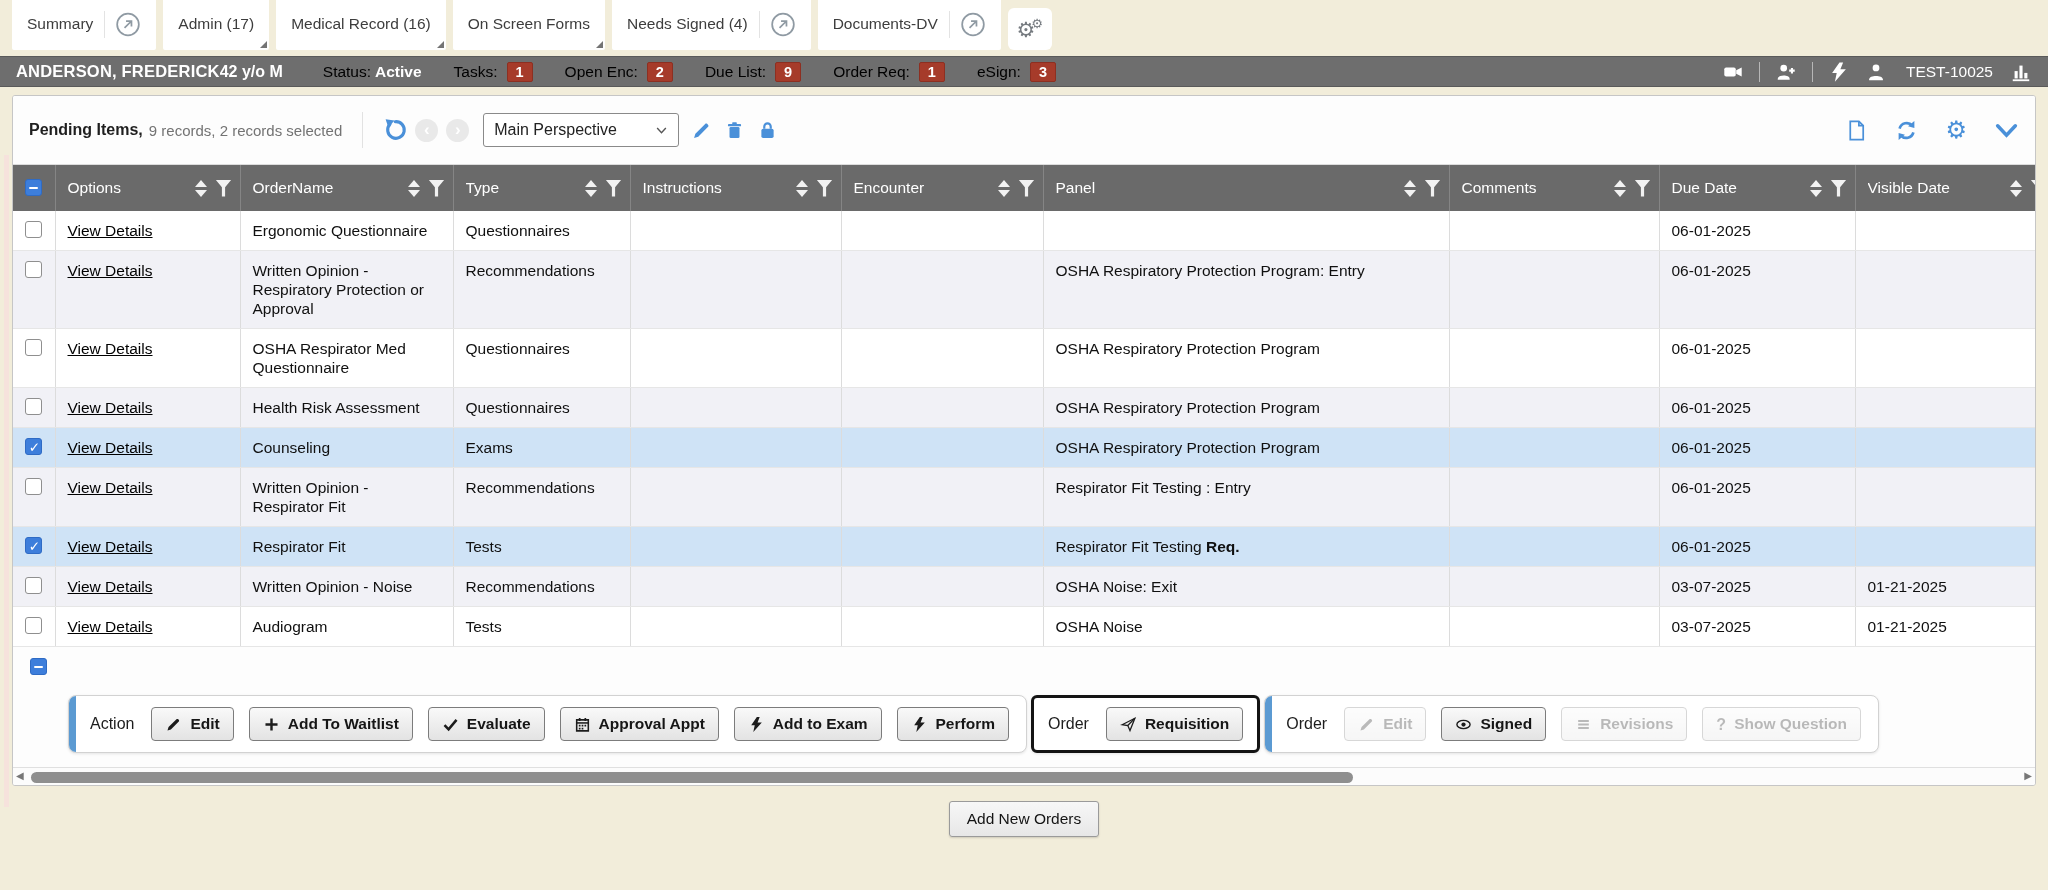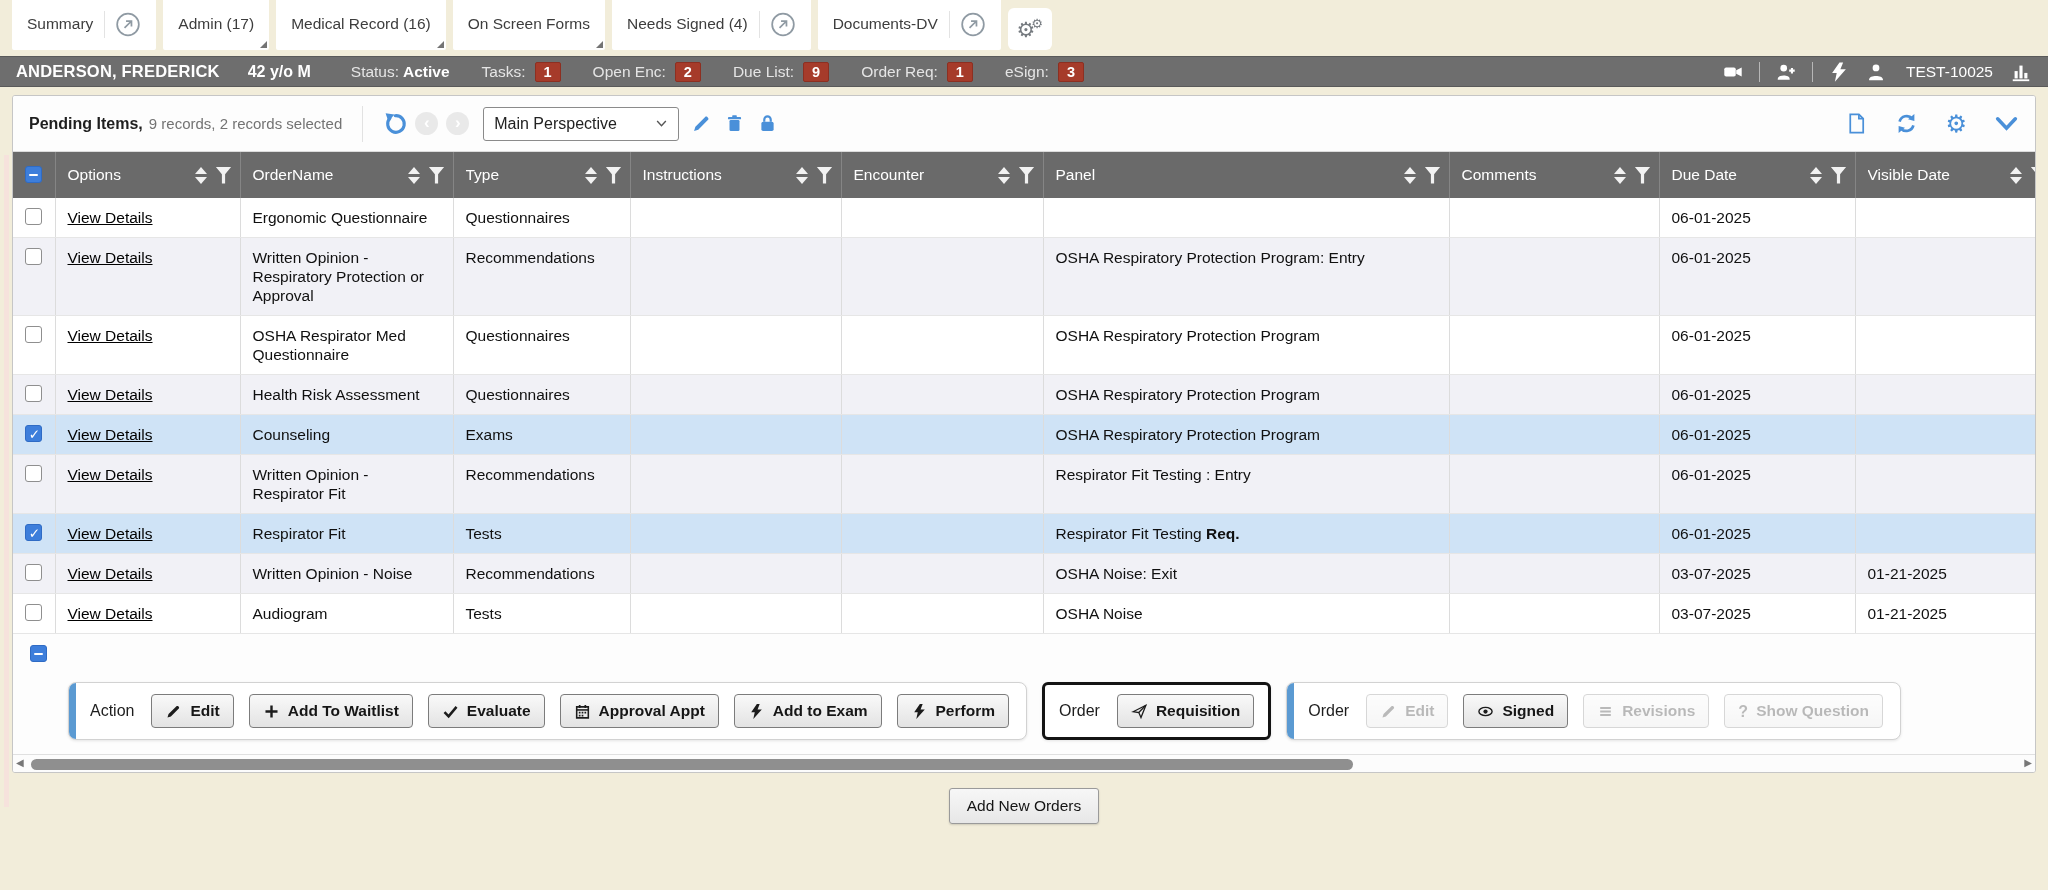--- a/index.html
+++ b/index.html
@@ -28,23 +28,23 @@
     display:flex; align-items:center; justify-content:center; color:#767b80; cursor:pointer; }
   .gear-tab .g1 { font-size:21px; line-height:1; }
   .gear-tab .g2 { font-size:13px; line-height:1; margin:-12px 0 0 -4px; }
 
   
   .patient-bar {
     margin-top:6px; height:31px; background:#6e6e6e; display:flex; align-items:center;
     padding:0 16px; color:#fff; border-top:1px solid #5a5a5a; border-bottom:1px solid #5a5a5a;
   }
   .p-name { font-size:16.5px; font-weight:bold; letter-spacing:.2px; }
-  .p-age  { font-size:16px; font-weight:bold; margin-left:28px; }
+  .p-age  { font-size:16px; font-weight:bold; }
   .p-status { margin-left:40px; font-size:15.5px; }
-  .p-lbl { color:#e5e5e5;text-align:right; }
+  .p-lbl { color:#000000;text-align:right; }
   .p-val { color:#fff; font-weight:bold; margin-left:4px;margin-top:36px; }
   .counter { margin-left:32px; font-size:15.5px; display:inline-flex; align-items:center; }
   .badge {
     display:inline-block; margin-left:9px; background:#a63b2a; color:#fff; font-weight:bold;
     font-size:14.5px; padding:1px 8px; border-radius:2px; border:1px solid #8d2f21;
   }
   .p-right { margin-left:auto; display:flex; align-items:center; gap:15px; color:#fff; }
   .p-ic { width:22px; height:22px; color:#fff; cursor:pointer; }
   .p-div { width:1px; height:20px; background:rgba(255,255,255,.5); }
   .p-id { font-size:15.5px; margin:0 2px 0 4px; }
@@ -52,21 +52,21 @@
   
   .left-strip { position:absolute; left:4px; top:155px; width:5px; height:652px; background:#f6e2dc; }
 
   
   .panel {
     position:relative; margin:8px 12px 0 12px; width:2024px; background:#fff;
     border:1px solid #c6c6c6; border-radius:3px; overflow:hidden;
   }
 
   
-  .toolbar { height:56px; display:flex; align-items:center; padding:0 16px; border-bottom:1px solid #dcdcdc; background:#fdfdfd;justify-content:flex-end; }
+  .toolbar { height:69px; display:flex; align-items:center; padding:0 16px; border-bottom:1px solid #dcdcdc; background:#fdfdfd;justify-content:flex-end; }
   .t-title { font-size:16px; font-weight:bold; color:#1f1f1f; }
   .t-sub { font-size:15px; color:#737373; margin-left:6px; }
   .t-divider { width:1px; height:36px; background:#e2e2e2; margin:0 20px; }
   .undo { width:24px; height:24px; color:#4a90d9; cursor:pointer; }
   .circ {
     width:23px; height:23px; border-radius:50%; background:#e9e9e9; color:#fff;
     font-size:17px; font-weight:bold; display:flex; align-items:center; justify-content:center;
     margin-left:8px; line-height:1; padding-bottom:2px; cursor:default;
   }
   .perspective {
@@ -107,21 +107,21 @@
 
   
   .cb { display:inline-block; width:17px; height:17px; border:1.5px solid #8f8f8f; border-radius:3px;
     background:#fff; position:relative; cursor:pointer; vertical-align:top; }
   .cb.on, .cb.indet { background:#3d7edb; border-color:#2f6bc4; }
   .cb.on::after { content:"\2713"; position:absolute; left:2.5px; top:-1px; color:#fff; font-size:13.5px; font-weight:bold; }
   .cb.indet::after { content:""; position:absolute; left:3px; top:6.5px; width:9px; height:2.5px; background:#fff; border-radius:1px; }
 
   
   .below-cb { height:42px; padding:11px 0 0 17px; background:#fdfdfd; }
-  .action-strip { display:flex; align-items:flex-start; gap:15px; padding:6px 8px 14px 55px; background:#fdfdfd; }
+  .action-strip { display:flex; align-items:flex-start; gap:4px; padding:6px 8px 14px 55px; background:#fdfdfd; }
   .agroup {
     position:relative; display:flex; align-items:center; gap:15px;
     background:#fff; border:1px solid #d2d2d2; border-radius:8px; padding:11px 17px 11px 21px;
     box-shadow:0 1px 3px rgba(0,0,0,.10); flex:0 0 auto;
   }
   .agroup.accent::before { content:""; position:absolute; left:0; top:0; bottom:0; width:7px; background:#5b9ad2; border-radius:7px 0 0 7px; }
   .agroup.highlight { border:3.5px solid #141414; border-radius:6px; padding:9px 14px; }
   .glabel { font-size:16px; color:#1d1d1d; margin-right:2px; }
   .abtn {
     display:inline-flex; align-items:center; gap:8px; padding:7px 13px;

